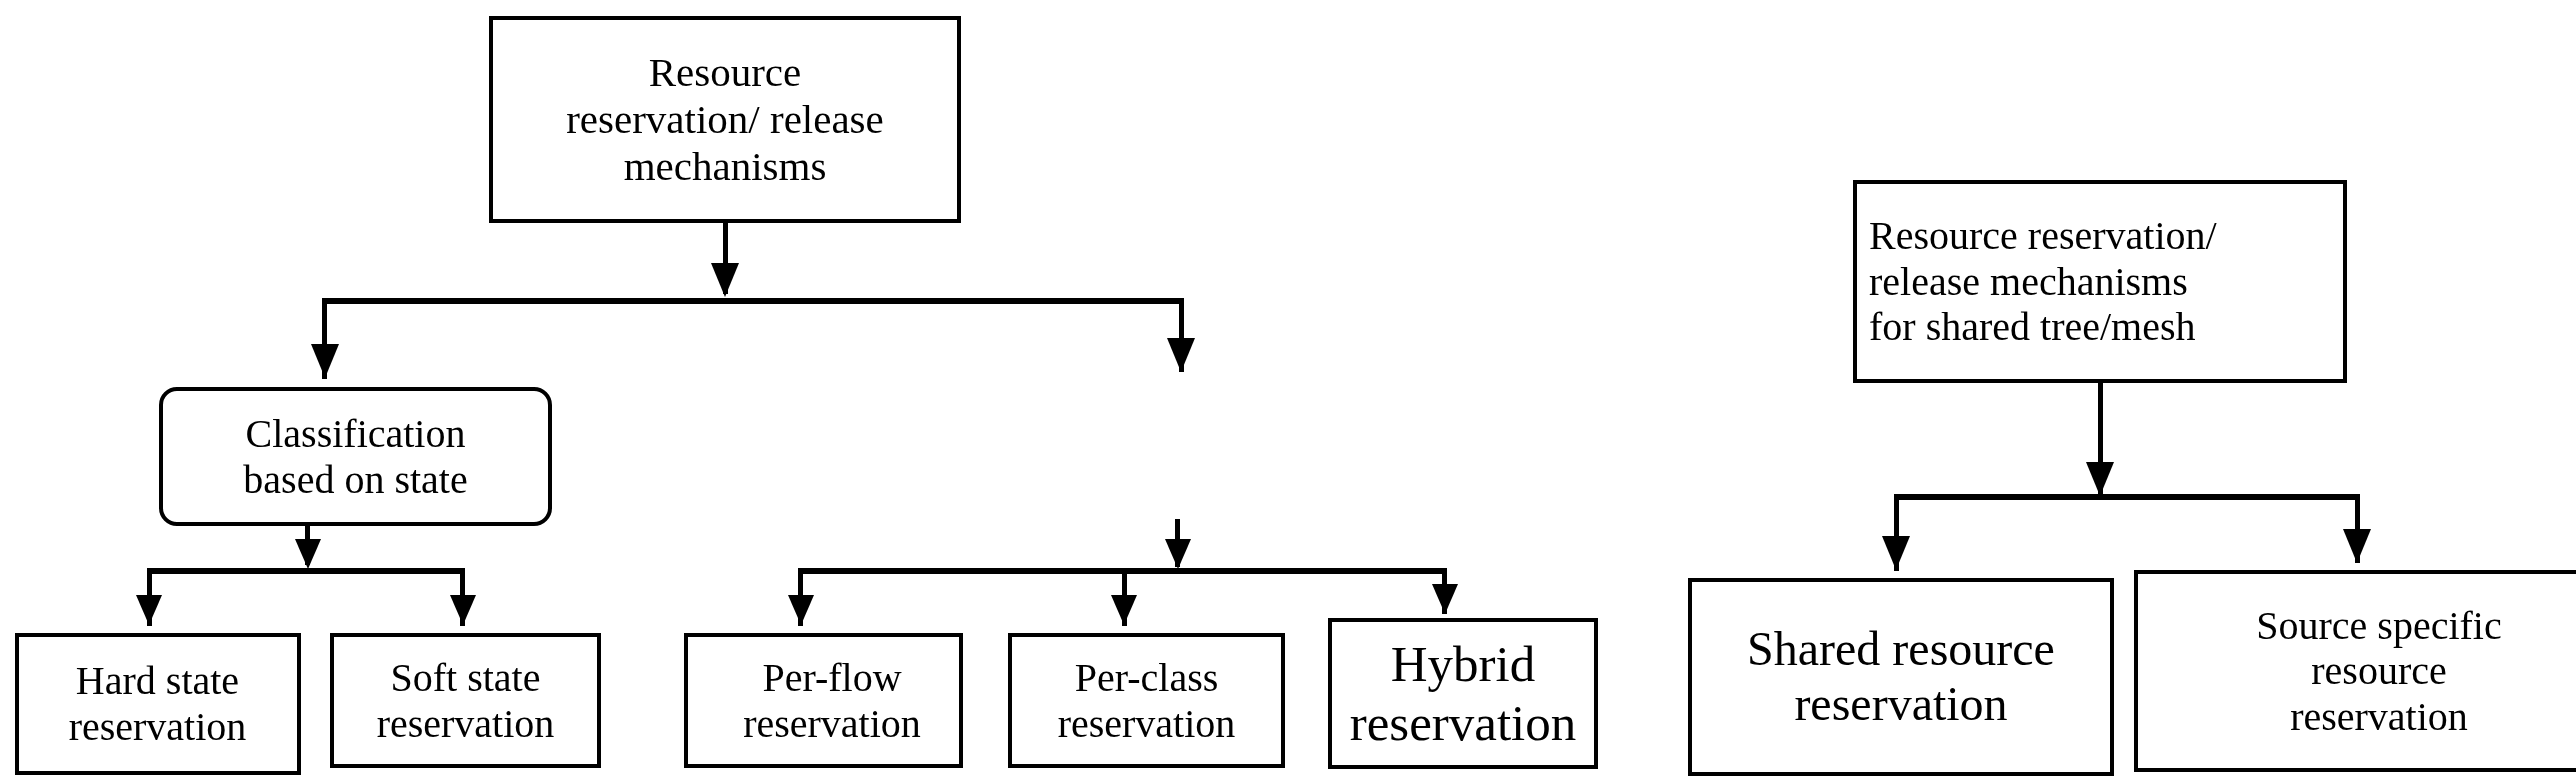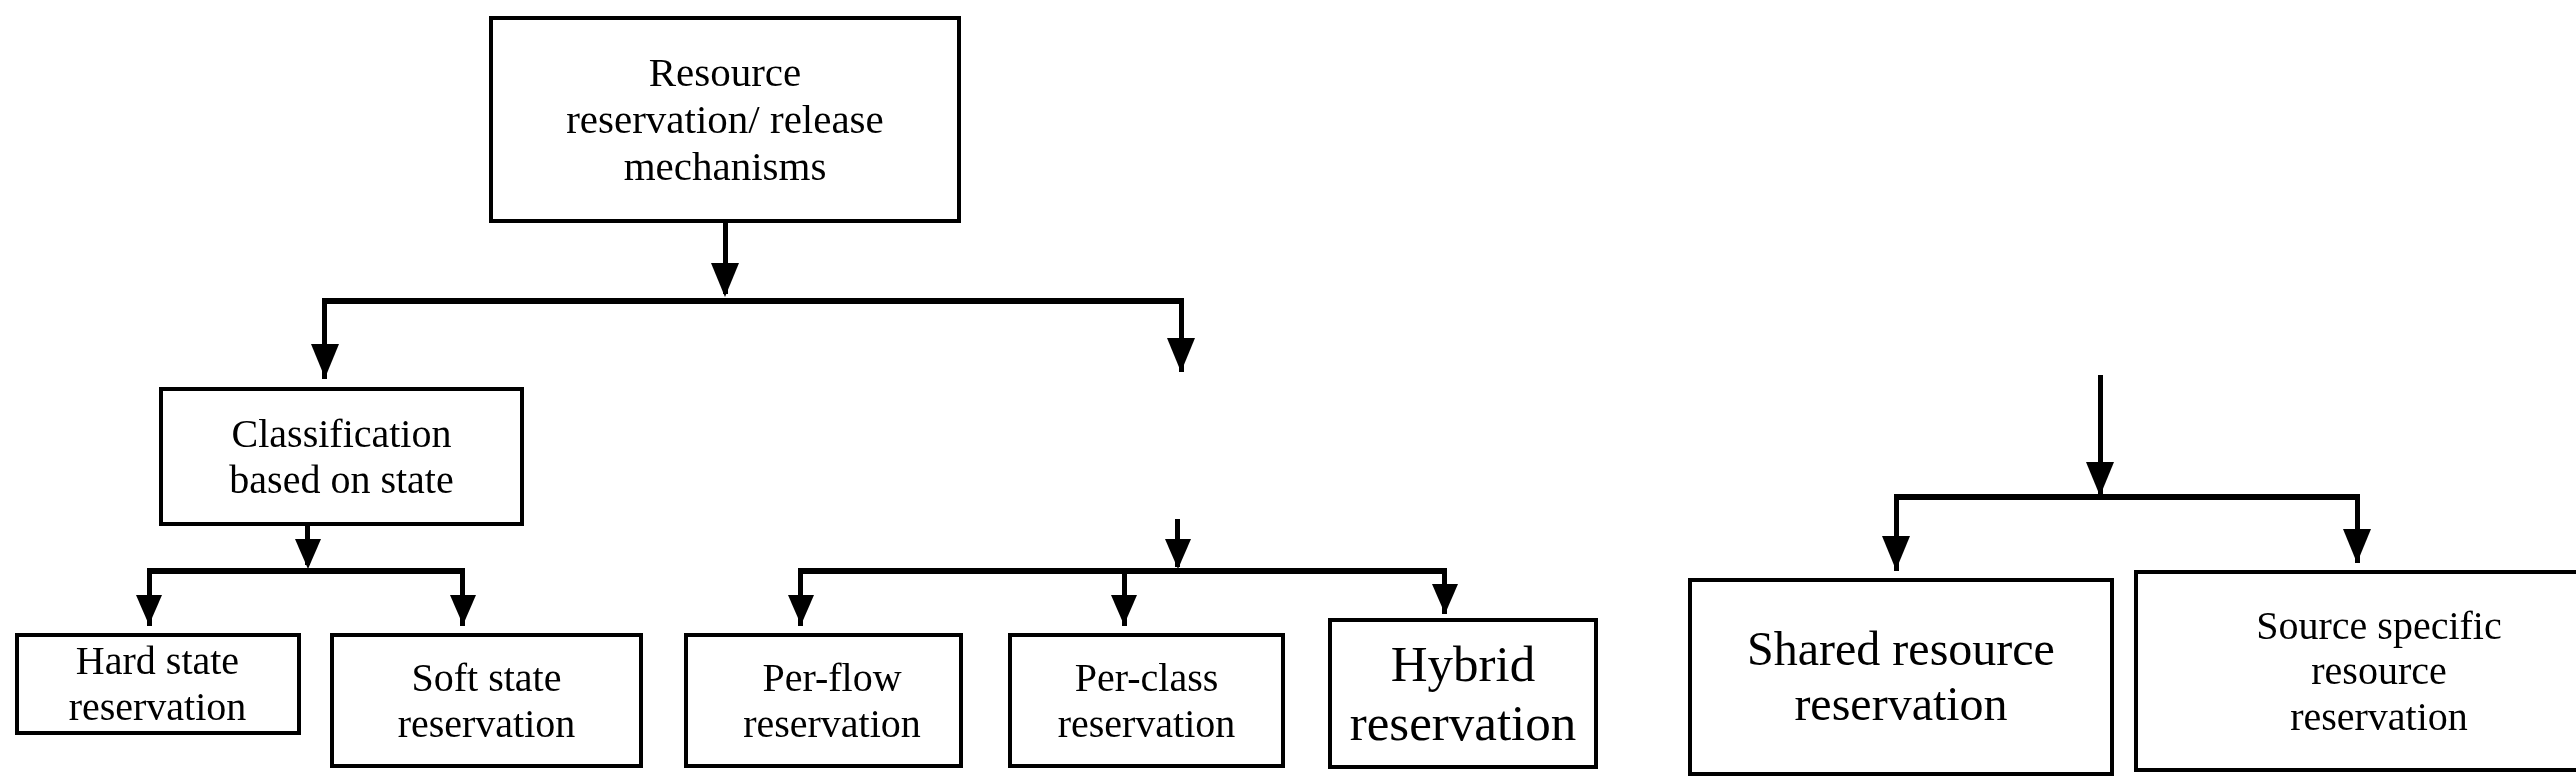--- a/index.html
+++ b/index.html
@@ -87,43 +87,43 @@
   <div class="arrowhead" style="left:711px; top:263px;"></div>
 
   <div class="hline" style="left:322px; top:298px; width:862px;"></div>
 
   <div class="vline" style="left:322px; top:298px; height:81px;"></div>
   <div class="arrowhead" style="left:311px; top:344px;"></div>
 
   <div class="vline" style="left:1179px; top:298px; height:74px;"></div>
   <div class="arrowhead" style="left:1167px; top:338px;"></div>
 
-  <div class="node" style="left:159px; top:379px; width:365px; height:139px; font-size:40px;">
+  <div class="node" style="left:159px; top:379px; width:393px; height:139px; font-size:40px;border-radius:18px;">
     <span class="label">Classification
 based on state</span>
   </div>
 
 
   <div class="vline" style="left:305px; top:517px; height:48px;"></div>
   <div class="arrowhead small" style="left:295px; top:539px;"></div>
 
   <div class="hline" style="left:147px; top:568px; width:318px;"></div>
 
   <div class="vline" style="left:147px; top:568px; height:58px;"></div>
   <div class="arrowhead small" style="left:136px; top:595px;"></div>
 
   <div class="vline" style="left:460px; top:568px; height:58px;"></div>
   <div class="arrowhead small" style="left:450px; top:595px;"></div>
 
-  <div class="node" style="left:14.5px; top:625px; width:286px; height:102px; font-size:40px;">
+  <div class="node" style="left:14.5px; top:625px; width:286px; height:142px; font-size:40px;">
     <span class="label">Hard state
 reservation</span>
   </div>
 
-  <div class="node" style="left:330px; top:625px; width:313px; height:135px; font-size:40px;">
+  <div class="node" style="left:330px; top:625px; width:271px; height:135px; font-size:40px;">
     <span class="label">Soft state
 reservation</span>
   </div>
 
   <div class="vline" style="left:1175px; top:519px; height:48px;"></div>
   <div class="arrowhead small" style="left:1165px; top:539px;"></div>
 
   <div class="hline" style="left:798px; top:568px; width:649px;"></div>
 
   <div class="vline" style="left:798px; top:568px; height:58px;"></div>
@@ -143,20 +143,25 @@
   <div class="node" style="left:1008px; top:625px; width:277px; height:135px; font-size:40px;">
     <span class="label">Per-class
 reservation</span>
   </div>
 
   <div class="node" style="left:1328px; top:610px; width:270px; height:151px; font-size:51px;">
     <span class="label">Hybrid
 reservation</span>
   </div>
 
+  <div class="node left-align" style="left:1853px; top:172px; width:494px; height:203px; font-size:40px;">
+    <span class="label">Resource reservation/
+release mechanisms
+for shared tree/mesh</span>
+  </div>
 
   <div class="vline" style="left:2098px; top:375px; height:119px;"></div>
   <div class="arrowhead" style="left:2086px; top:462px;"></div>
 
   <div class="hline" style="left:1894px; top:494px; width:466px;"></div>
 
   <div class="vline" style="left:1894px; top:494px; height:77px;"></div>
   <div class="arrowhead" style="left:1882px; top:536px;"></div>
 
   <div class="vline" style="left:2355px; top:494px; height:69px;"></div>

